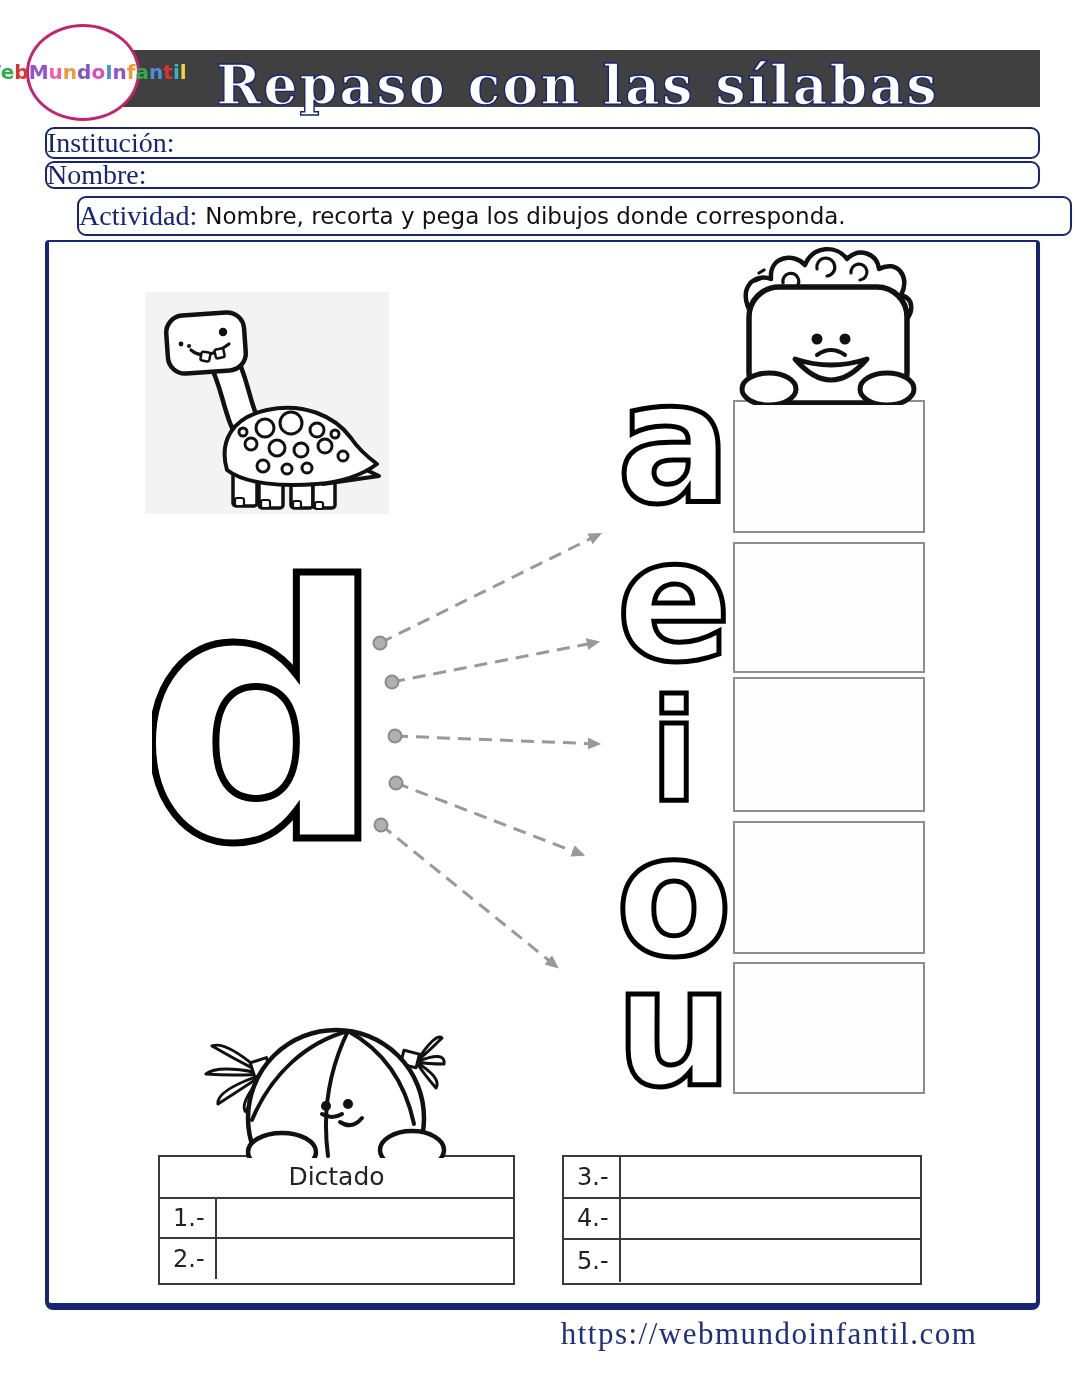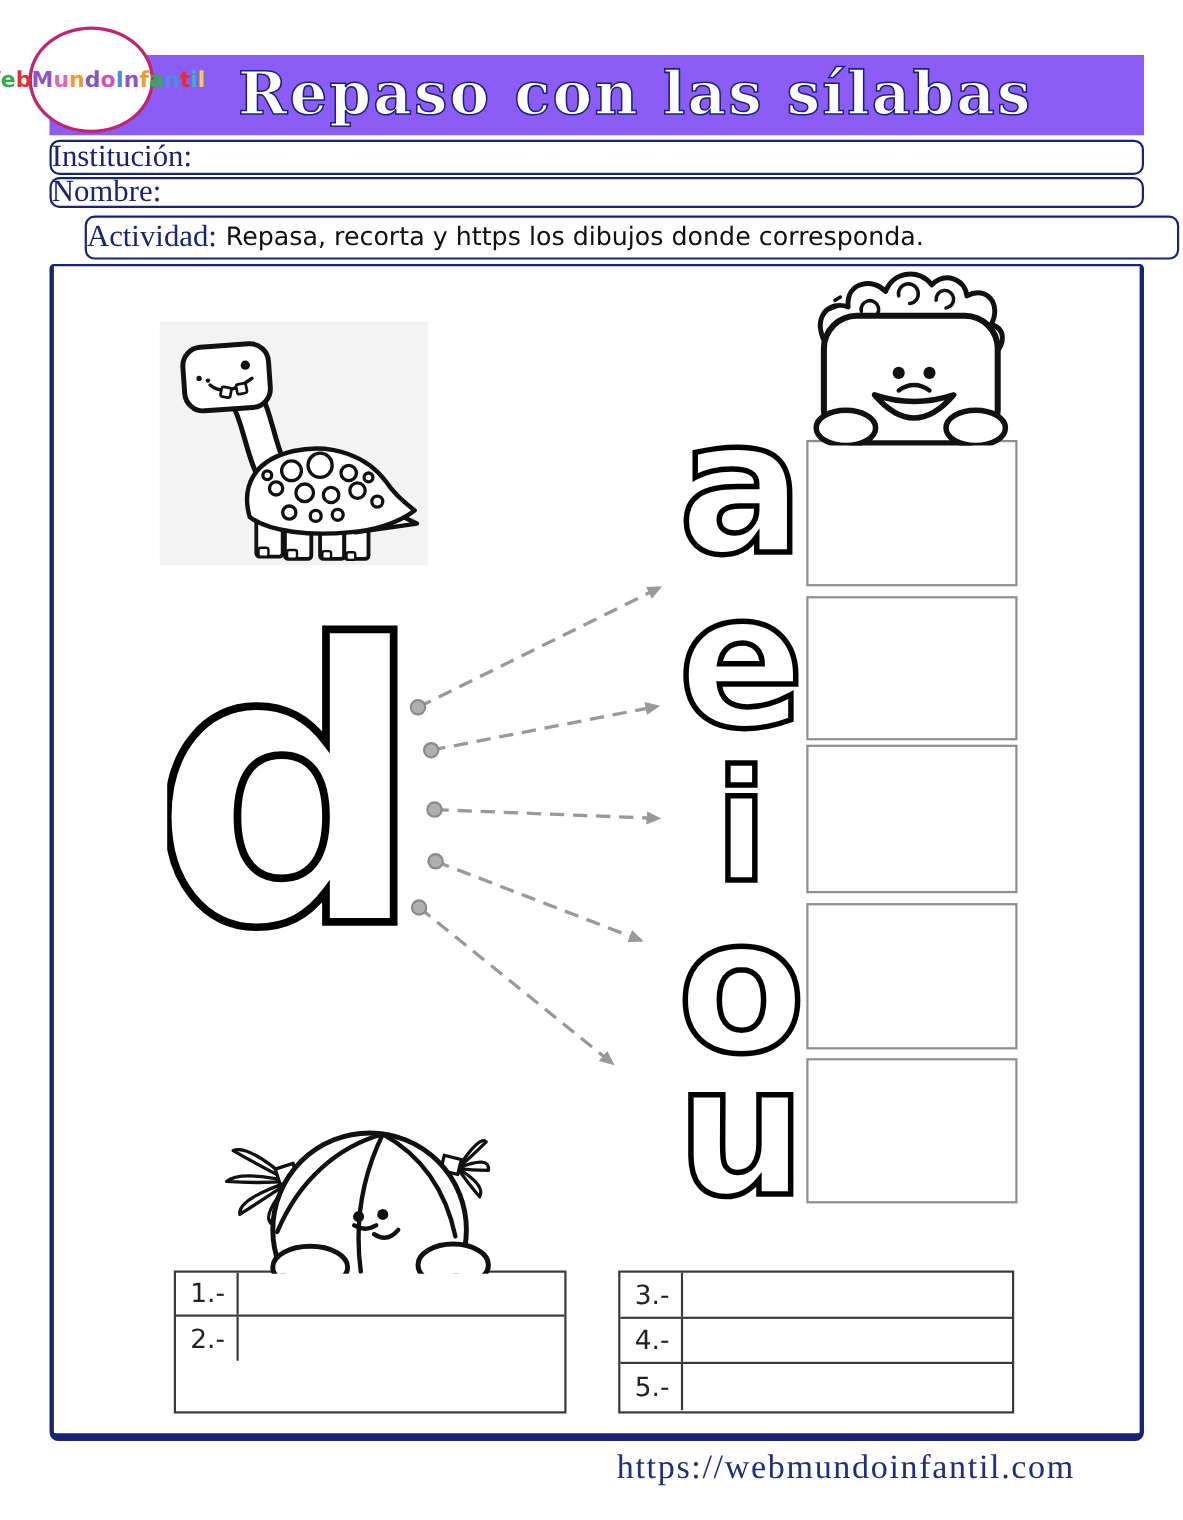--- a/index.html
+++ b/index.html
@@ -1,21 +1,21 @@
 <!DOCTYPE html>
 <html><head>
 <meta charset="utf-8">
 <style>
   * { box-sizing: border-box; margin: 0; padding: 0; }
   html,body { width:1075px; height:1382px; }
   body { position:relative; background:#ffffff; font-family:"Liberation Sans",sans-serif; overflow:hidden; }
   .abs { position:absolute; }
 
   
-  .banner { left:45px; top:50px; width:995px; height:73px; background:#8b5cf6; z-index:3; }
+  .banner { left:45px; top:50px; width:995px; height:57px; background:#404040; z-index:3; }
   .banner-title {
     width:100%; height:73px; line-height:71px; text-align:center; padding-left:70px;
     font-family:"DejaVu Serif",serif; font-weight:bold; font-size:54px; letter-spacing:2px;
     color:#ffffff; -webkit-text-stroke:1.4px #182575;
   }
 
   
   .logo { left:26px; top:24px; width:114px; height:97px; background:#fff;
           border:3.5px solid #c2256f; border-radius:50%; z-index:12;
           display:flex; flex-direction:row; align-items:center; justify-content:center;
@@ -82,21 +82,21 @@
 <div class="abs form-row row-1">
   <span class="form-label">Institución:</span>
   <span class="form-value"></span>
 </div>
 <div class="abs form-row row-2">
   <span class="form-label">Nombre:</span>
   <span class="form-value"></span>
 </div>
 <div class="abs form-row row-3">
   <span class="form-label">Actividad:</span>
-  <span class="form-value">Repasa, recorta y https los dibujos donde corresponda.</span>
+  <span class="form-value">Nombre, recorta y pega los dibujos donde corresponda.</span>
 </div>
 
 <svg class="abs connectors" viewBox="0 0 1075 1382">
   <defs>
     <marker id="arr" viewBox="0 0 10 10" refX="7.5" refY="5" markerWidth="5" markerHeight="5" orient="auto">
       <path d="M0,1 L9,5 L0,9 z" fill="#999999"></path>
     </marker>
   </defs>
   <g stroke="#999999" stroke-width="3" stroke-dasharray="13 8" fill="none">
     <line x1="380" y1="643" x2="600" y2="534" marker-end="url(#arr)"></line>
@@ -186,20 +186,21 @@
   <rect x="24" y="44" width="158" height="116" rx="30" fill="#ffffff" stroke="#111111" stroke-width="5.5"></rect>
   <circle cx="92" cy="96" r="5.5" fill="#111111"></circle>
   <circle cx="120" cy="96" r="5.5" fill="#111111"></circle>
   <path d="M 92,112 Q 106,102 120,112" fill="none" stroke="#111111" stroke-width="4" stroke-linecap="round"></path>
   <path d="M 70,116 Q 106,158 142,116 Q 106,128 70,116 Z" fill="#ffffff" stroke="#111111" stroke-width="5" stroke-linejoin="round"></path>
   <ellipse cx="44" cy="146" rx="27" ry="16" fill="#ffffff" stroke="#111111" stroke-width="5"></ellipse>
   <ellipse cx="162" cy="146" rx="27" ry="16" fill="#ffffff" stroke="#111111" stroke-width="5"></ellipse>
 </svg>
 
 <div class="abs wtable tbl-left">
+  <div class="wt-header">Dictado</div>
   <div class="wt-row">
     <div class="wt-label">1.-</div>
     <div class="wt-cell"></div>
   </div>
   <div class="wt-row">
     <div class="wt-label">2.-</div>
     <div class="wt-cell"></div>
   </div>
 </div>
 

